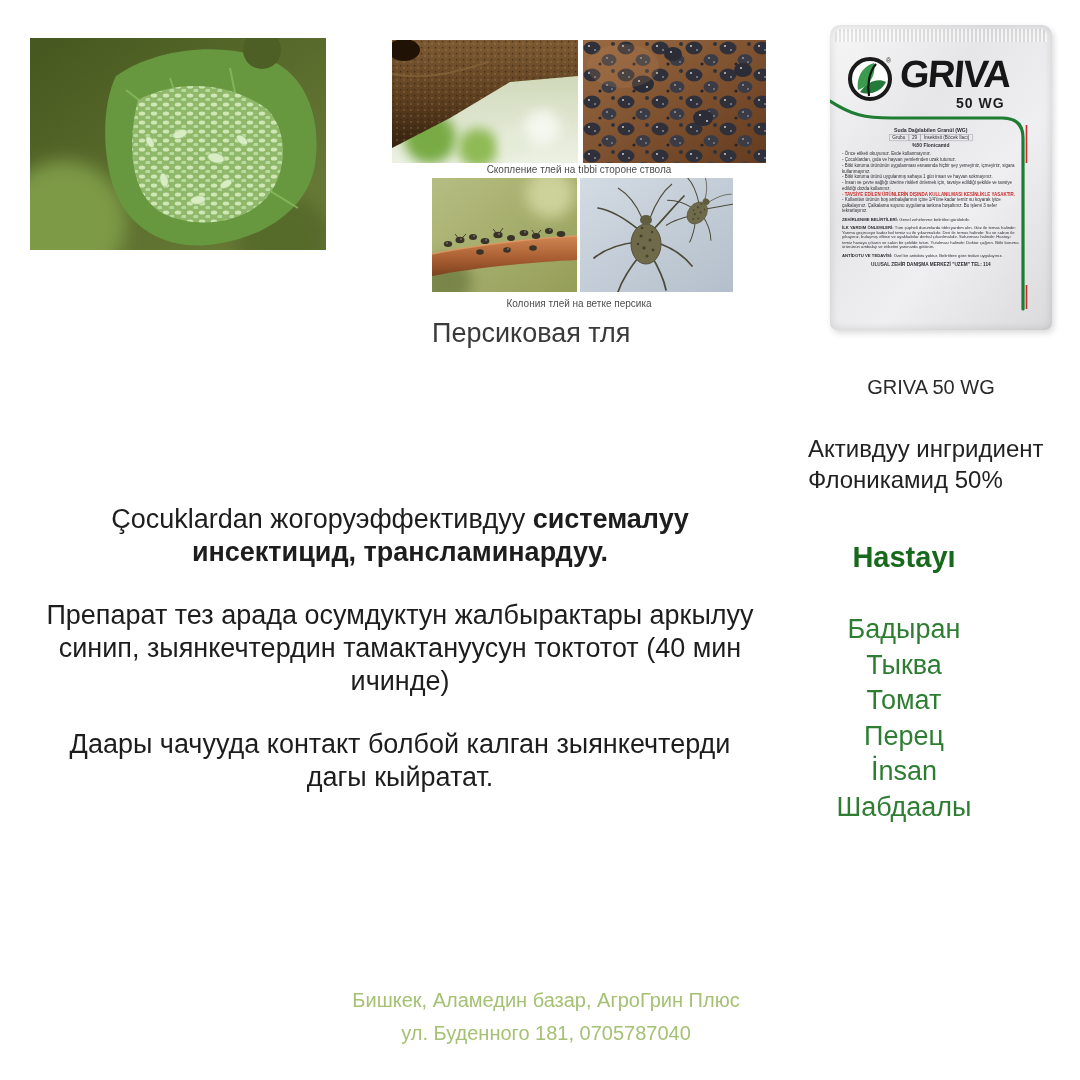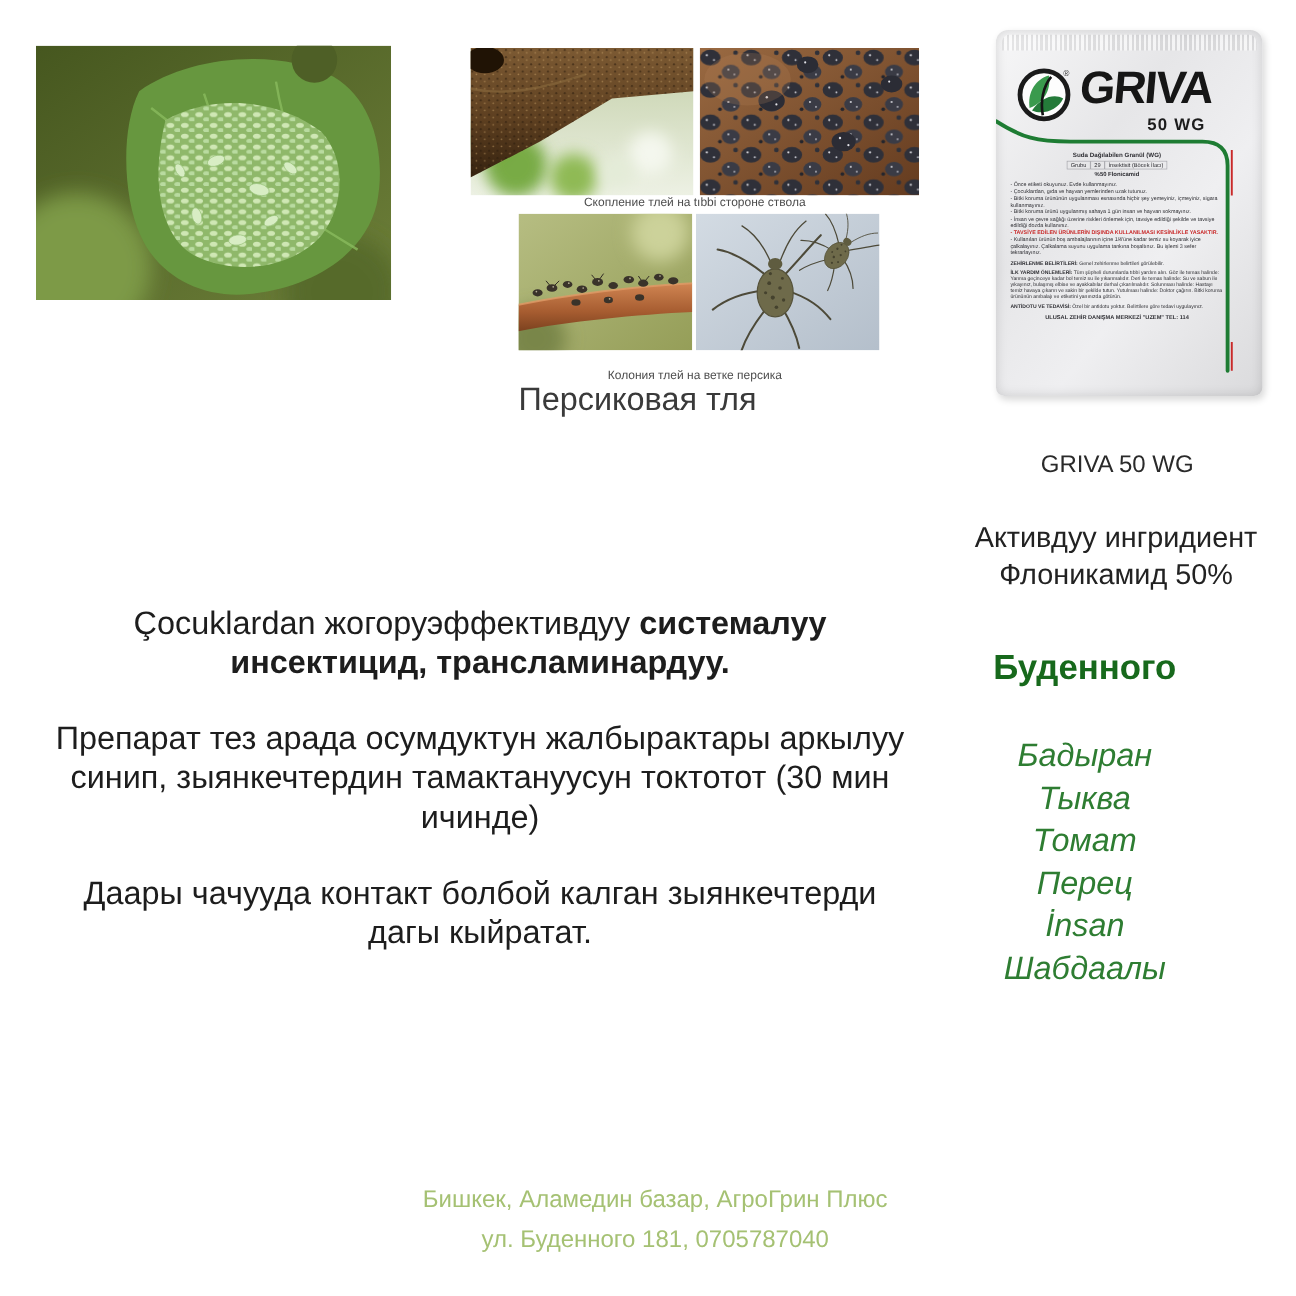--- a/index.html
+++ b/index.html
@@ -7,21 +7,21 @@
           font-family:"Liberation Sans",sans-serif;margin:0 auto;}
   .photo{position:absolute;overflow:hidden;}
   .photo svg{display:block;}
 
   
   .label-tlya{position:absolute;left:30px;top:320px;width:245px;text-align:center;
               font-size:24px;color:#3a3a3a;}
   
   .caption{position:absolute;font-size:10px;color:#4d4d4d;text-align:center;width:374px;left:392px;}
   .cap1{top:164px;}
-  .cap2{top:308px;}
+  .cap2{top:298px;}
   .label-peach{position:absolute;left:432px;top:318px;width:345px;text-align:left;
                font-size:27px;color:#3a3a3a;}
 
   
   .package{position:absolute;left:830px;top:25px;width:222px;height:305px;
            background:linear-gradient(128deg,#f7f7f8 0%,#e6e6e8 35%,#efeff1 62%,#dadadc 100%);
            border-radius:10px 10px 7px 7px;
            box-shadow:inset 0 0 10px rgba(0,0,0,.14), 2px 3px 6px rgba(0,0,0,.15);}
   .pkg-crimp{position:absolute;left:5px;right:5px;top:4px;height:13px;border-radius:6px 6px 0 0;
              background:repeating-linear-gradient(90deg,rgba(0,0,0,.07) 0 2px,rgba(255,255,255,.55) 2px 4px);}
@@ -39,26 +39,26 @@
   .pb-active{text-align:center;font-weight:bold;font-size:10.5px;margin-bottom:6px;}
   .pb-li{font-size:9.5px;line-height:11.5px;margin-bottom:1px;}
   .pb-warning{color:#c92a2a;font-weight:bold;font-size:9.5px;line-height:11.5px;margin:1px 0;}
   .pb-sec{font-size:9px;line-height:10.5px;margin-top:7px;}
   .pb-h{font-weight:bold;}
   .pb-footer{text-align:center;font-weight:bold;font-size:10px;margin-top:9px;}
 
   
   .prod-name{position:absolute;left:820px;top:376px;width:222px;text-align:center;
              font-size:20px;color:#2a2a2a;}
-  .prod-active{position:absolute;left:808px;top:433px;width:244px;text-align:center;
+  .prod-active{position:absolute;left:808px;top:433px;width:244px;
                font-size:24px;line-height:31px;color:#222222;}
   .crops-title{position:absolute;left:790px;top:541px;width:228px;text-align:center;
                font-size:29px;font-weight:bold;color:#17691c;}
   .crops-list{position:absolute;left:790px;top:612px;width:228px;text-align:center;
-              font-size:27px;line-height:35.6px;color:#2e7d32;font-style:italic;}
+              font-size:27px;line-height:35.6px;color:#2e7d32;}
 
   
   .desc{position:absolute;left:40px;top:503px;width:720px;text-align:center;
         font-size:27px;line-height:33px;color:#1d1d1d;}
   .desc p{margin:0 0 30px 0;}
   .desc .b{font-weight:bold;}
 
   
   .addr{position:absolute;left:190px;top:984px;width:712px;text-align:center;
         font-size:20px;line-height:33px;color:#a5c173;}
@@ -317,33 +317,33 @@
       </div>
       <div class="pb-footer">ULUSAL ZEHİR DANIŞMA MERKEZİ "UZEM" TEL: 114</div>
     </div>
   </div>
 
   <div class="prod-name">GRIVA 50 WG</div>
   <div class="prod-active">
     <div>Активдуу ингридиент</div>
     <div>Флоникамид 50%</div>
   </div>
-  <div class="crops-title">Буденного</div>
+  <div class="crops-title">Hastayı</div>
   <div class="crops-list">
     <div>Бадыран</div>
     <div>Тыква</div>
     <div>Томат</div>
     <div>Перец</div>
     <div>İnsan</div>
     <div>Шабдаалы</div>
   </div>
 
   <div class="desc">
     <p><span>Çocuklardan жогоруэффективдуу </span><span class="b">системалуу инсектицид, трансламинардуу.</span></p>
-    <p>Препарат тез арада осумдуктун жалбырактары аркылуу синип, зыянкечтердин тамактануусун токтотот (30 мин ичинде)</p>
+    <p>Препарат тез арада осумдуктун жалбырактары аркылуу синип, зыянкечтердин тамактануусун токтотот (40 мин ичинде)</p>
     <p>Даары чачууда контакт болбой калган зыянкечтерди дагы кыйратат.</p>
   </div>
 
   <div class="addr">
     <div>Бишкек, Аламедин базар, АгроГрин Плюс</div>
     <div>ул. Буденного 181, 0705787040</div>
   </div>
 
 </div>
 

